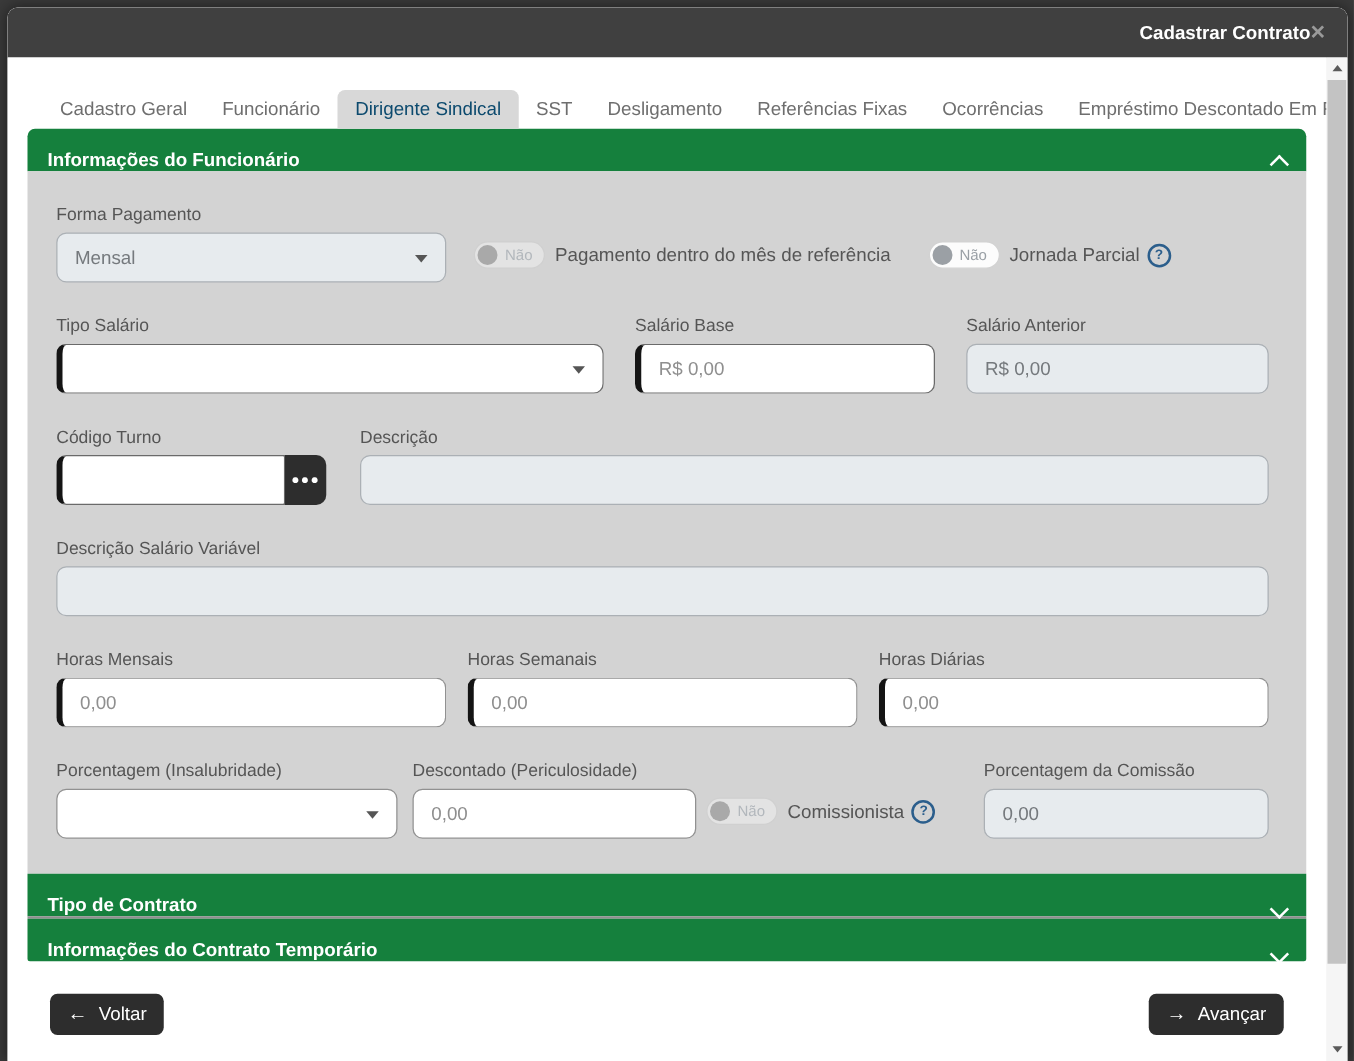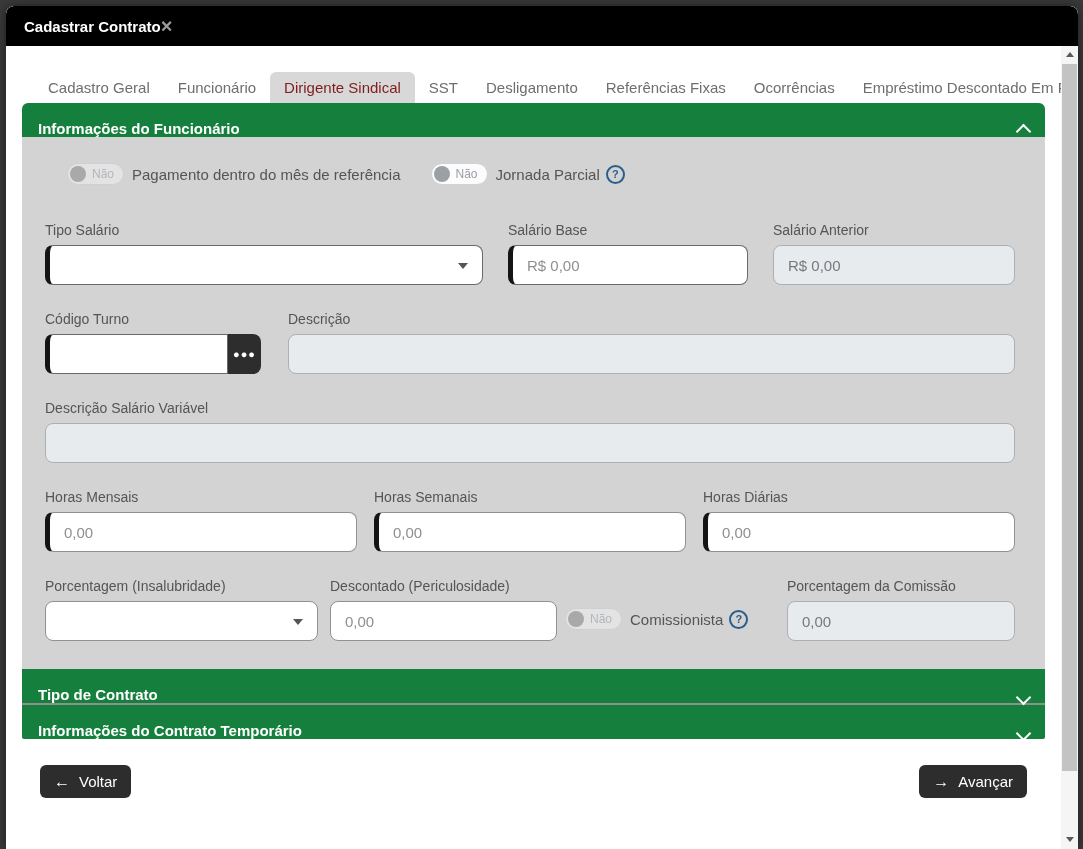--- a/index.html
+++ b/index.html
@@ -1,34 +1,34 @@
 <!DOCTYPE html>
 <html><head>
 <meta charset="utf-8">
 <style>
   html,body{margin:0;padding:0;width:1083px;height:849px;overflow:hidden;
     background:#3a3a3a;font-family:"Liberation Sans",sans-serif;}
   .modal{position:absolute;left:6px;top:6px;width:1072px;height:843px;
     background:#ffffff;border-radius:8px 8px 0 0;overflow:hidden;box-shadow:0 0 12px rgba(0,0,0,.5);}
-  .titlebar{height:40px;background:#000000;display:flex;align-items:center;
-    justify-content:flex-start;padding:0 18px;border-radius:8px 8px 0 0;}
+  .titlebar{height:40px;background:#404040;display:flex;align-items:center;
+    justify-content:flex-end;padding:0 18px;border-radius:8px 8px 0 0;}
   .title{color:#fff;font-weight:bold;font-size:15px;}
   .close{color:#9a9a9a;font-size:20px;font-weight:bold;line-height:1;cursor:pointer;}
   .bodyarea{position:absolute;top:40px;left:0;right:17px;bottom:0;background:#fff;padding:0 16px;box-sizing:border-box;}
   
   .scrollbar{position:absolute;top:40px;right:0;width:17px;bottom:0;background:#f5f5f5;}
   .sb-btn{position:absolute;left:0;width:17px;height:16px;display:flex;align-items:center;justify-content:center;}
   .sb-up{top:0;} .sb-down{bottom:2px;}
   .tri-up{width:0;height:0;border-left:4px solid transparent;border-right:4px solid transparent;border-bottom:5px solid #5a5a5a;}
   .tri-down{width:0;height:0;border-left:4px solid transparent;border-right:4px solid transparent;border-top:5px solid #5a5a5a;}
   .sb-thumb{position:absolute;top:18px;left:1px;right:1px;height:calc(100% - 96px);background:#c3c3c3;}
   
   .tabbar{display:flex;margin-top:26px;padding-left:12px;}
   .tab{padding:7px 14px;font-size:15px;color:#6e6e6e;white-space:nowrap;cursor:pointer;border-radius:6px 6px 0 0;text-align:center;}
-  .tab.active{background:#d8d8d8;color:#7f1d1d;}
+  .tab.active{background:#d8d8d8;color:#0c4a6e;}
   
   .sec-header{background:#15803d;color:#fff;font-weight:bold;font-size:15px;height:34px;
     display:flex;align-items:flex-end;justify-content:space-between;padding:0 16px;cursor:pointer;gap:35px;}
   .sec-header.first{border-radius:6px 6px 0 0;}
   .sec-header.last{border-radius:0 0 2px 2px;}
   .sec-sep{height:2px;background:#8f8f8f;}
   .chev{width:9px;height:9px;border:solid #fff;border-width:0 2.5px 2.5px 0;display:inline-block;}
   .chev.up{transform:rotate(-135deg);margin-top:6px;}
   .chev.down{transform:rotate(45deg);margin-top:-4px;}
   .sec-content{background:#d3d3d3;padding:26px 30px 28px 23px;}
@@ -95,20 +95,27 @@
     <div class="accordion">
 
       <div class="sec-header first">
         <span>Informações do Funcionário</span>
         <span class="chev up"></span>
       </div>
 
       <div class="sec-content">
 
         <div class="frow" style="align-items:flex-end;">
+          <div class="field" style="width:312px;">
+            <span class="flabel">Forma Pagamento</span>
+            <div class="inp dis sel">
+              <span class="selval">Mensal</span>
+              <span class="caret"></span>
+            </div>
+          </div>
           <div class="toggle-group" style="margin-left:22px;">
             <span class="toggle dim">
               <span class="knob"></span>
               <span class="tlabel">Não</span>
             </span>
             <span>Pagamento dentro do mês de referência</span>
           </div>
           <div class="toggle-group" style="margin-left:30px;">
             <span class="toggle">
               <span class="knob"></span>

